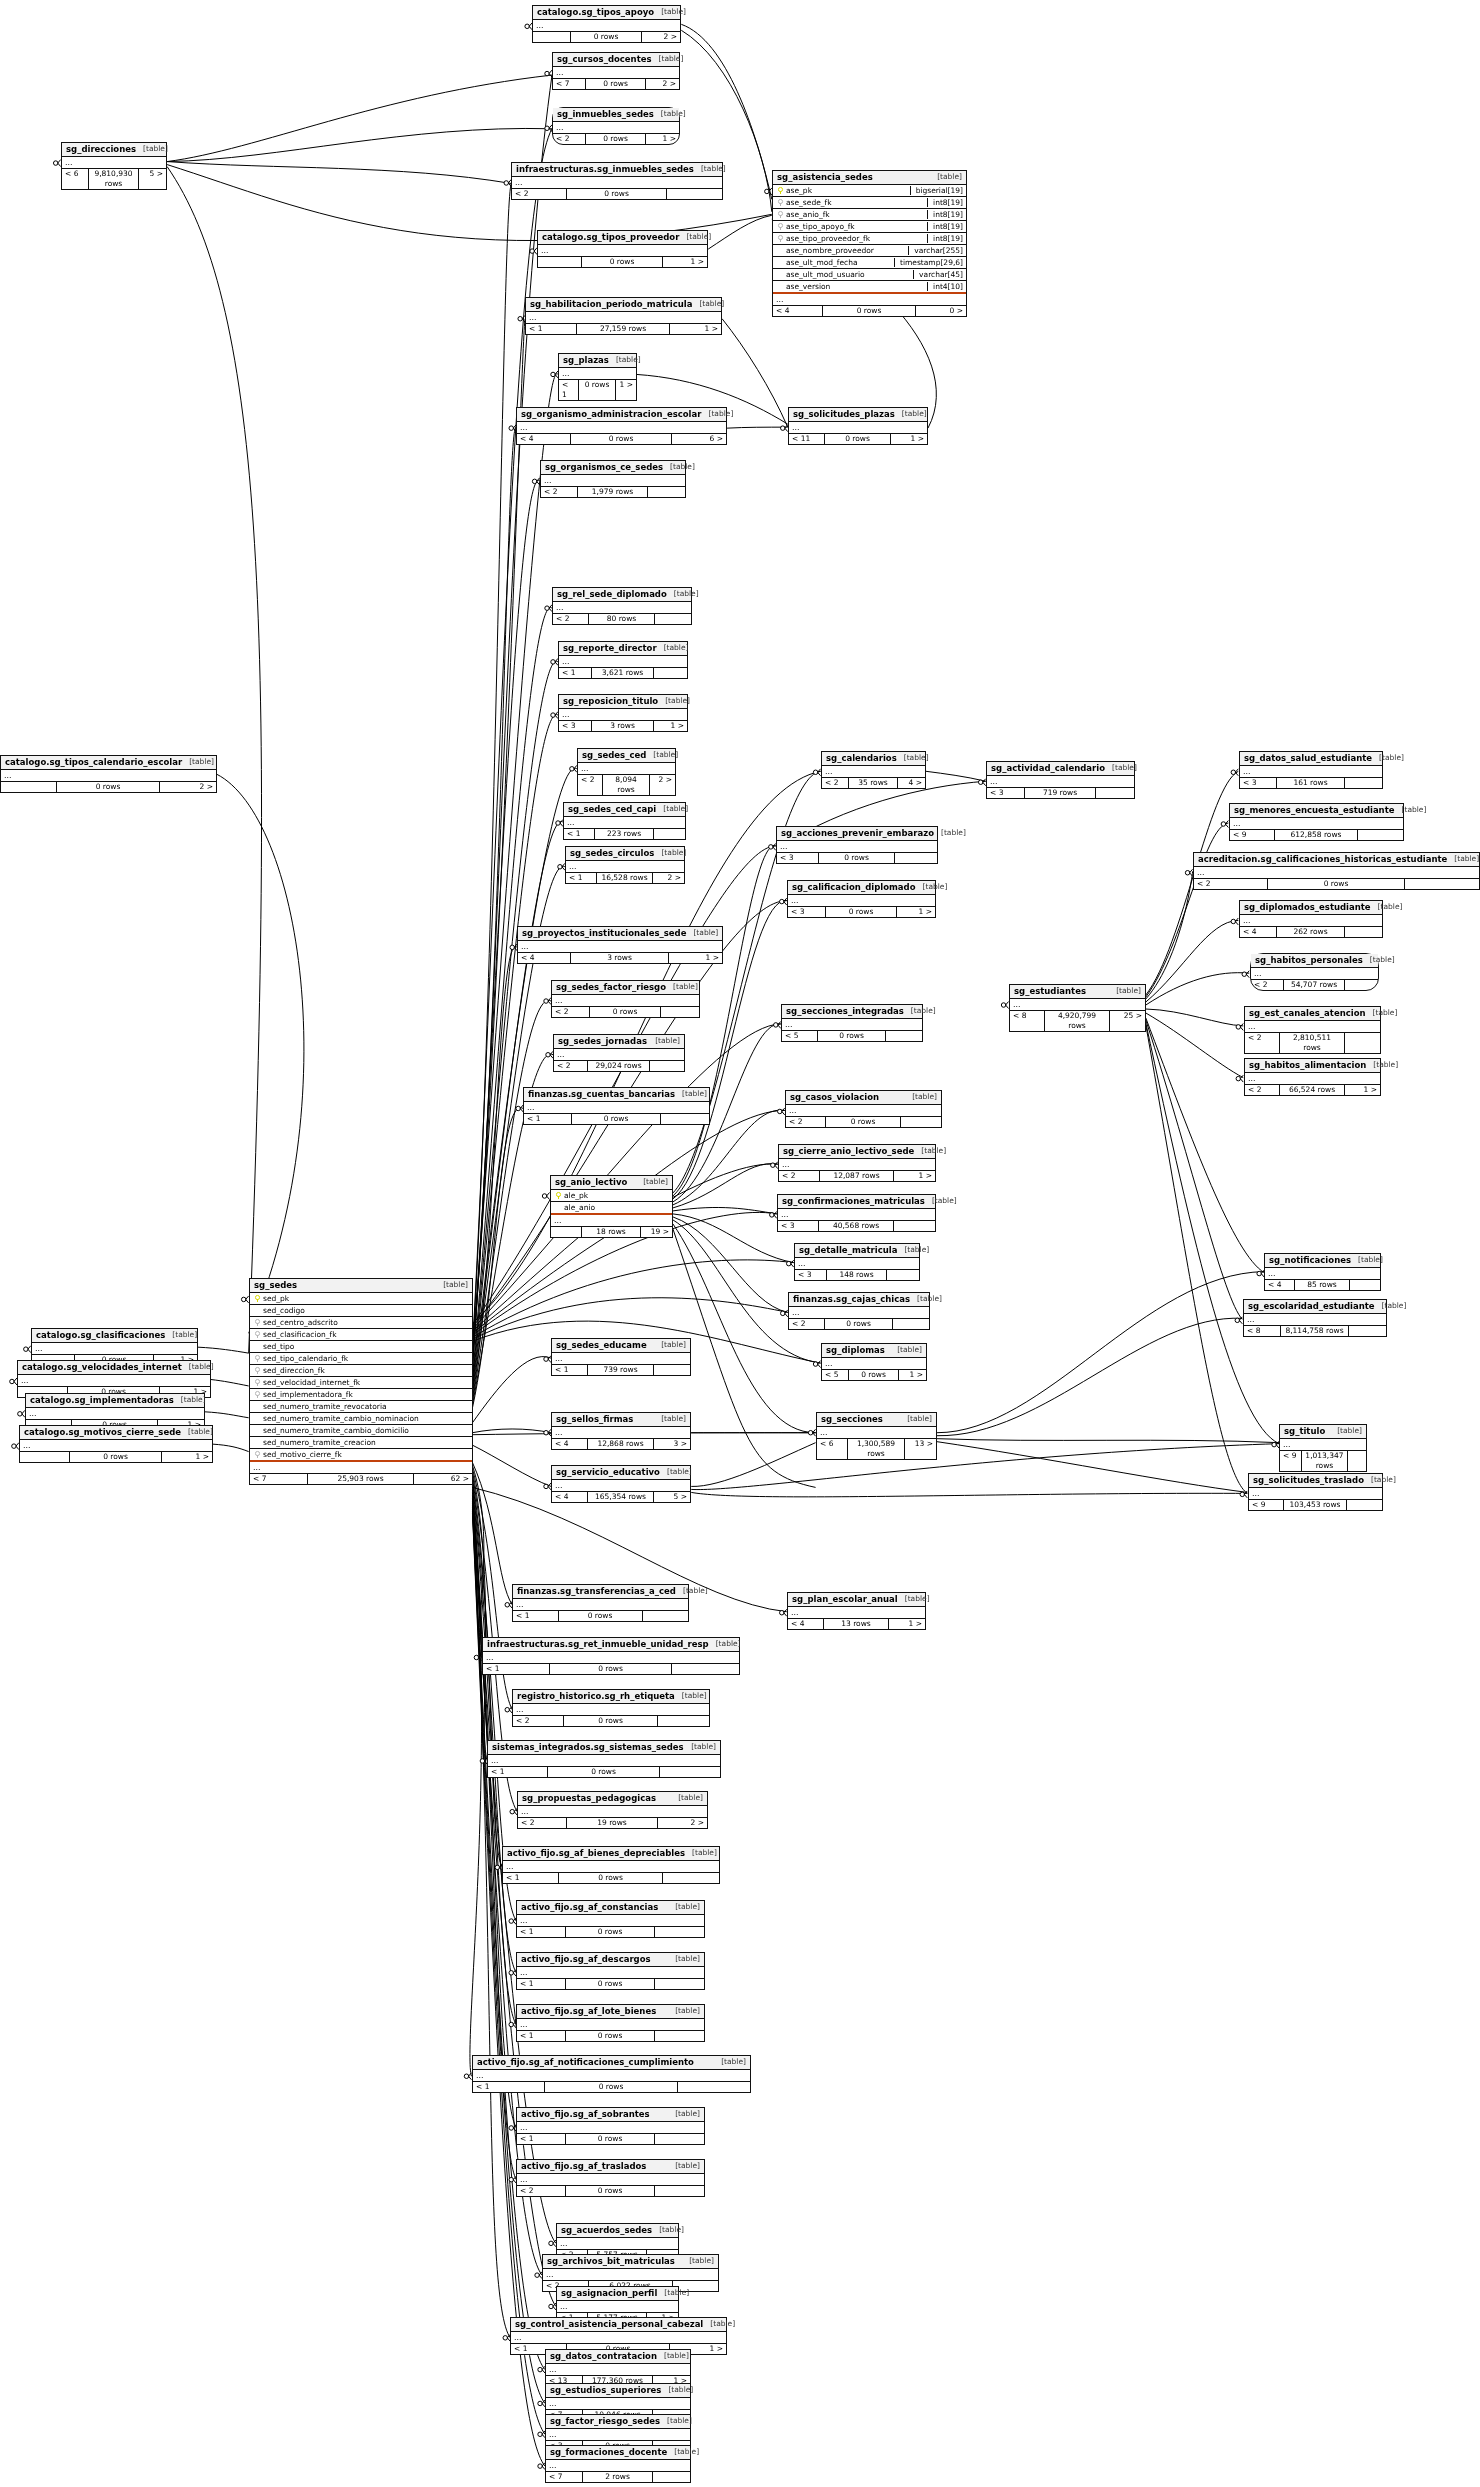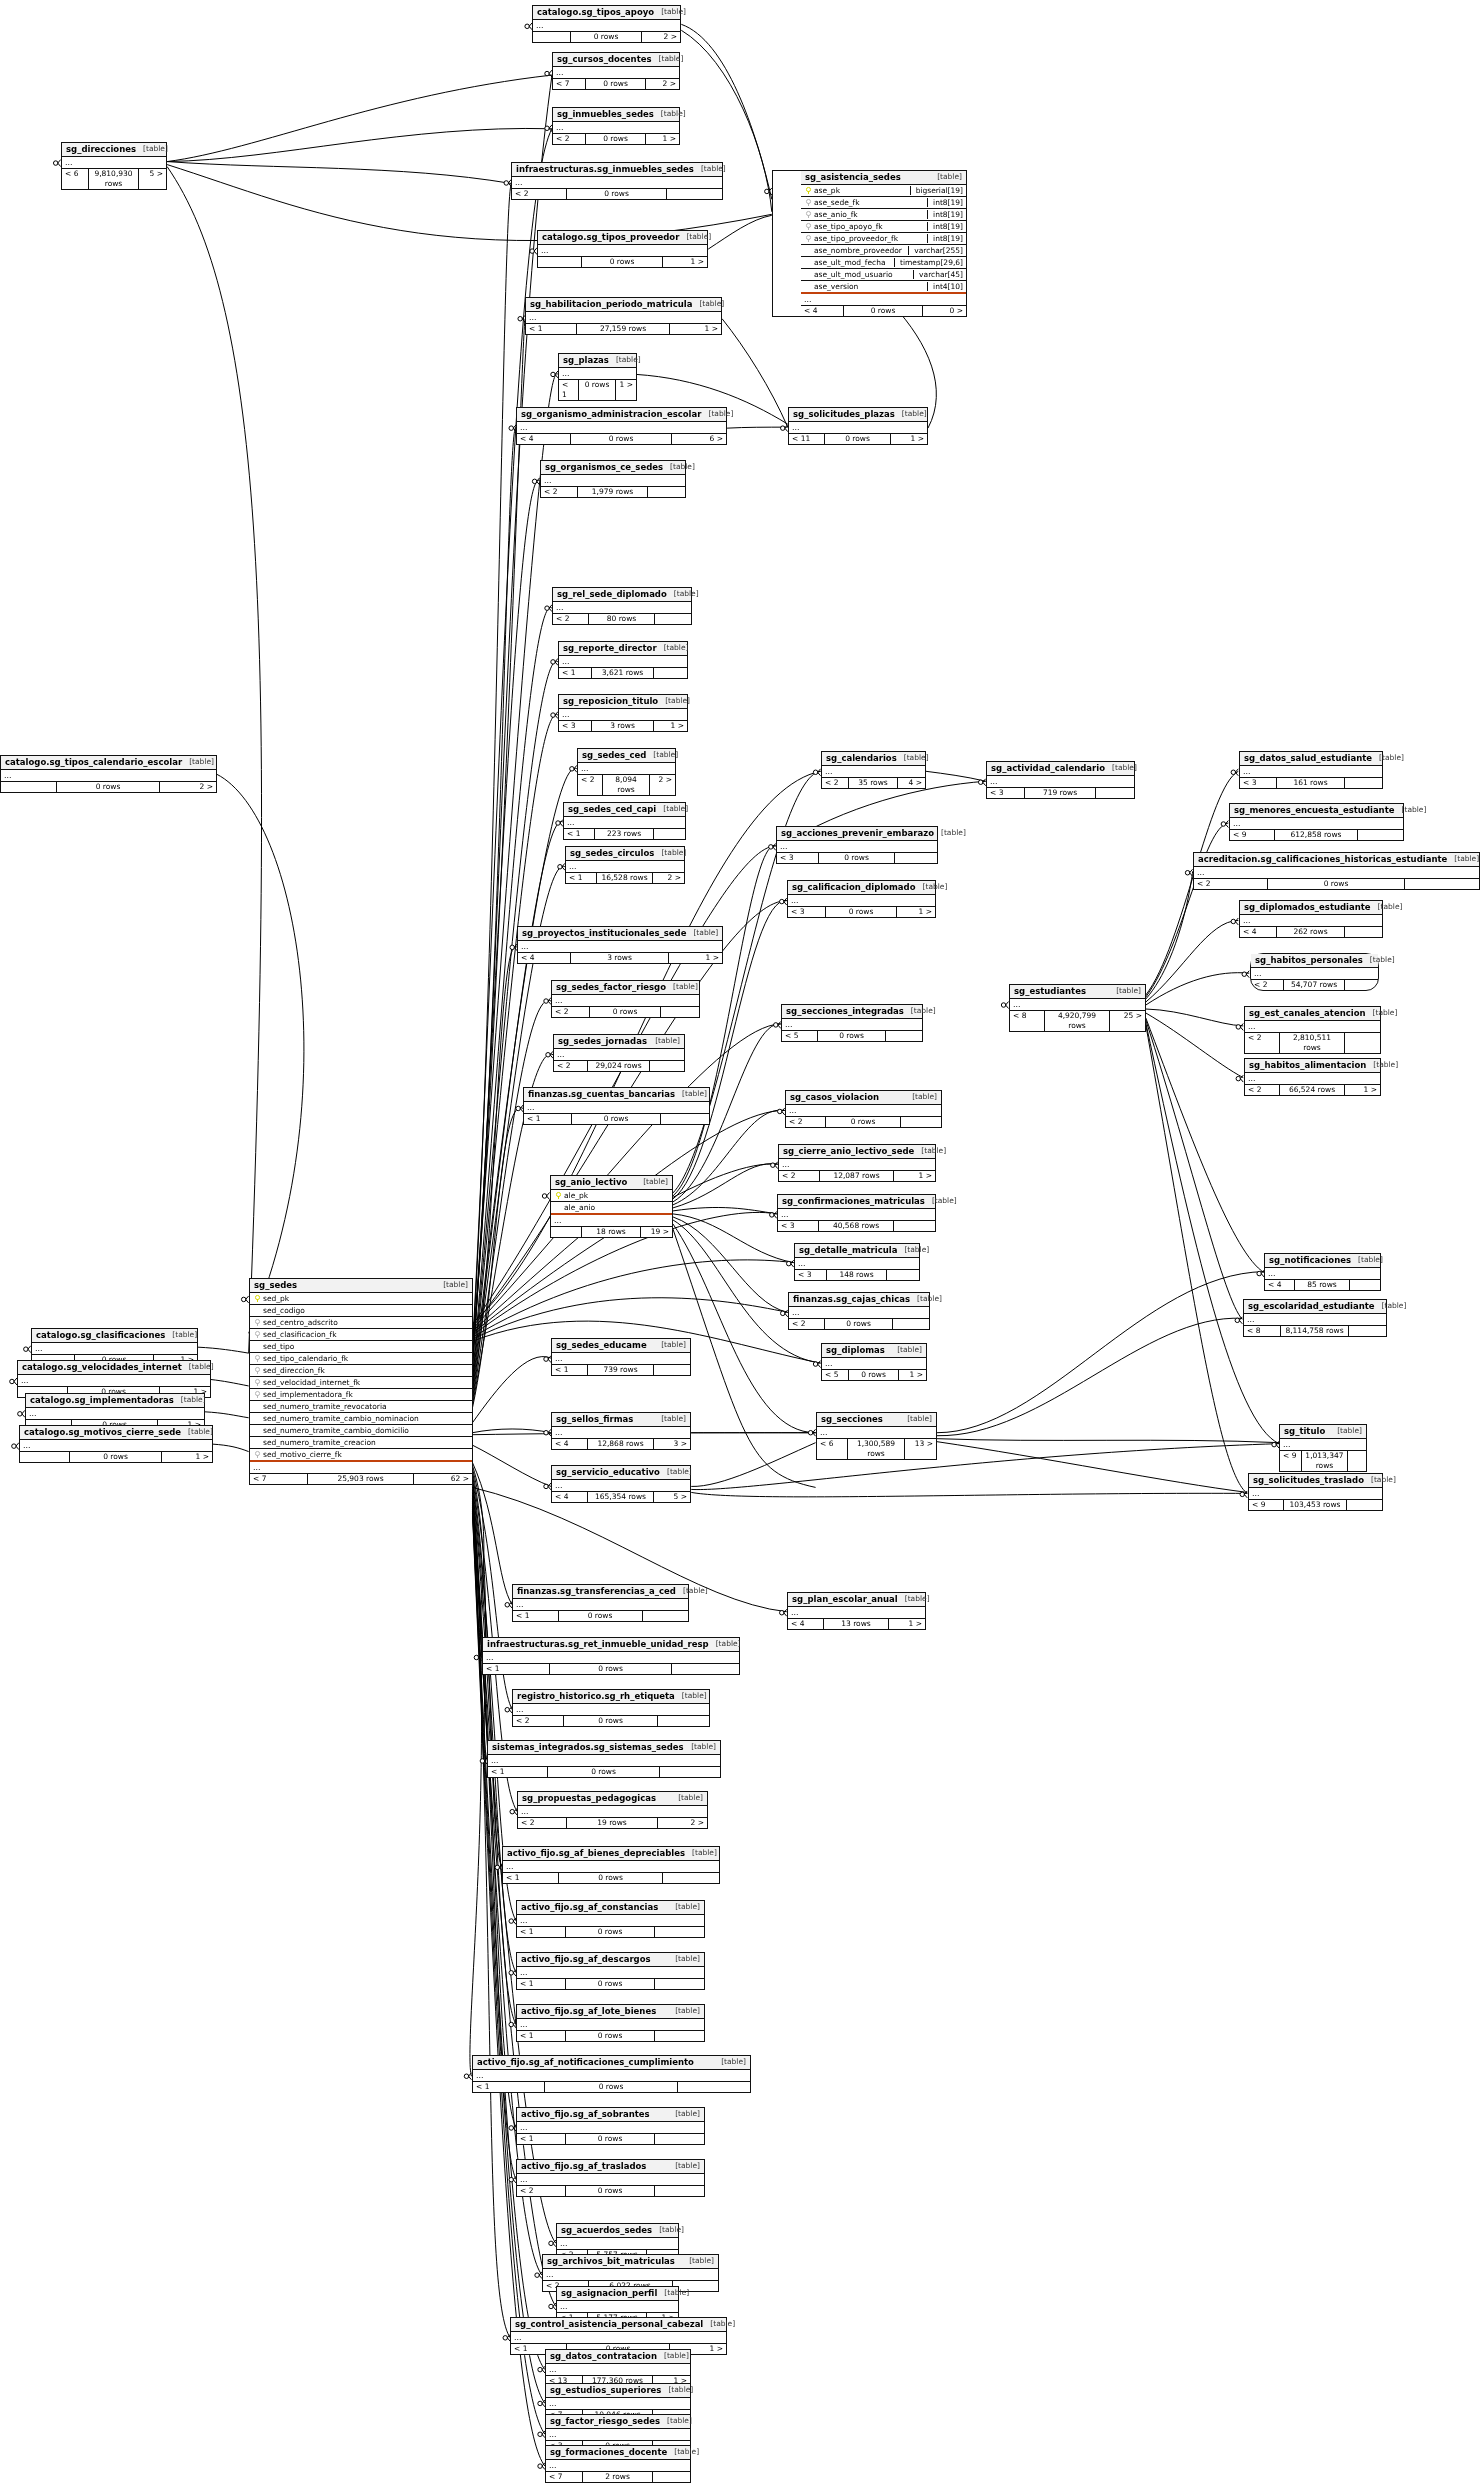--- a/index.html
+++ b/index.html
@@ -466,21 +466,21 @@
           <span class="tname">sg_cursos_docentes</span>
           <span class="ttag">[table]</span>
         </div>
         <div class="ellip">…</div>
         <div class="foot">
           <div class="l">&lt; 7</div>
           <div class="c">0 rows</div>
           <div class="r">2 &gt;</div>
         </div>
       </div>
-      <div class="tbl" style="left: 552px; top: 107px; width: 128px;">
+      <div class="tbl" style="left: 552px; top: 107px; width: 128px; border-radius: 11px;">
         <div class="hdr">
           <span class="tname">sg_inmuebles_sedes</span>
           <span class="ttag">[table]</span>
         </div>
         <div class="ellip">…</div>
         <div class="foot">
           <div class="l">&lt; 2</div>
           <div class="c">0 rows</div>
           <div class="r">1 &gt;</div>
         </div>
@@ -1110,21 +1110,21 @@
             <span class="cname">sed_motivo_cierre_fk</span>
           </div>
         </div>
         <div class="ellip">…</div>
         <div class="foot">
           <div class="l">&lt; 7</div>
           <div class="c">25,903 rows</div>
           <div class="r">62 &gt;</div>
         </div>
       </div>
-      <div class="tbl" style="left: 772px; top: 170px; width: 195px; padding-left: 28px;">
+      <div class="tbl" style="left: 772px; top: 170px; width: 195px;">
         <div class="hdr">
           <span class="tname">sg_asistencia_sedes</span>
           <span class="ttag">[table]</span>
         </div>
         <div class="cols">
           <div class="col">
             <span class="kslot"><span class="key pk"><i></i><b></b></span></span>
             <span class="cname">ase_pk</span>
             <span class="ctype">bigserial[19]</span>
           </div>

